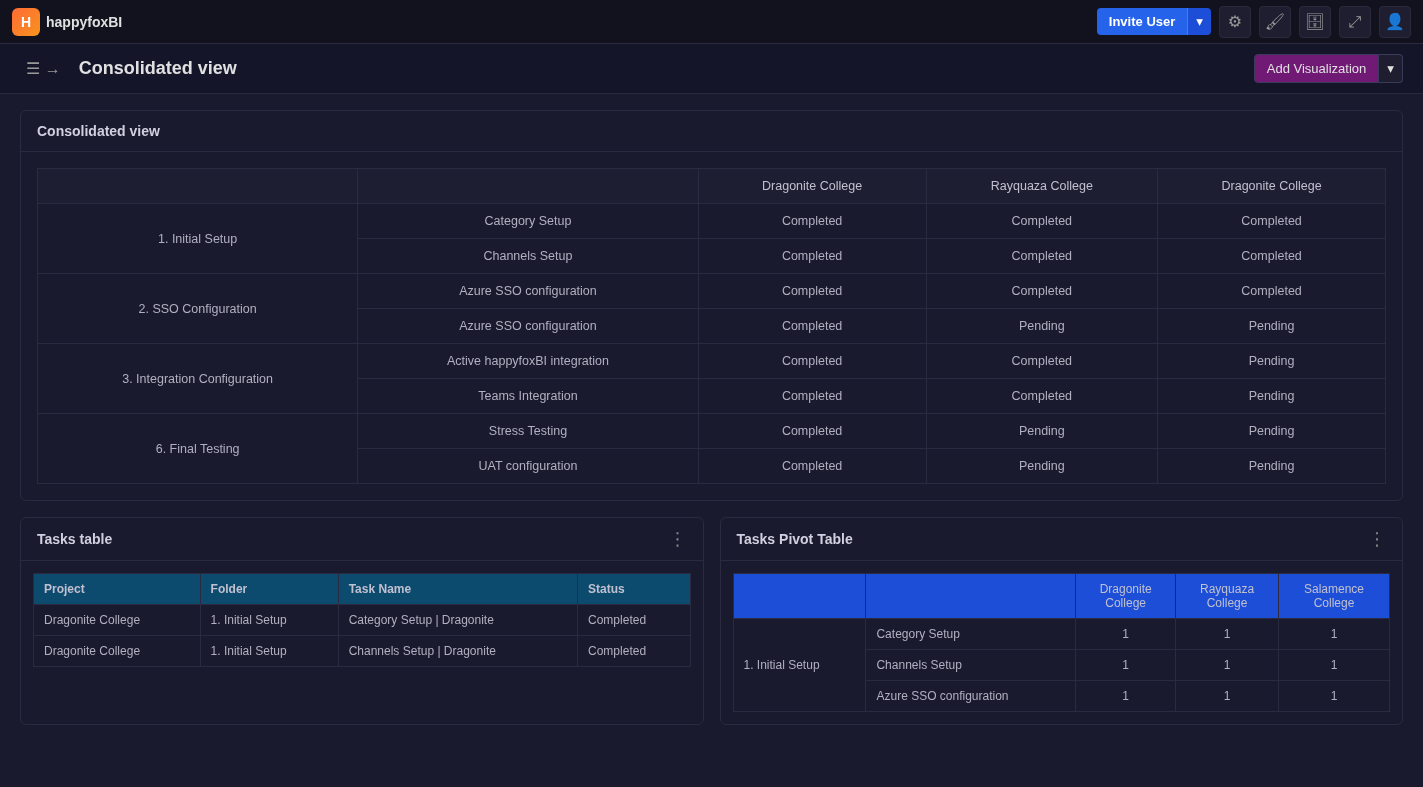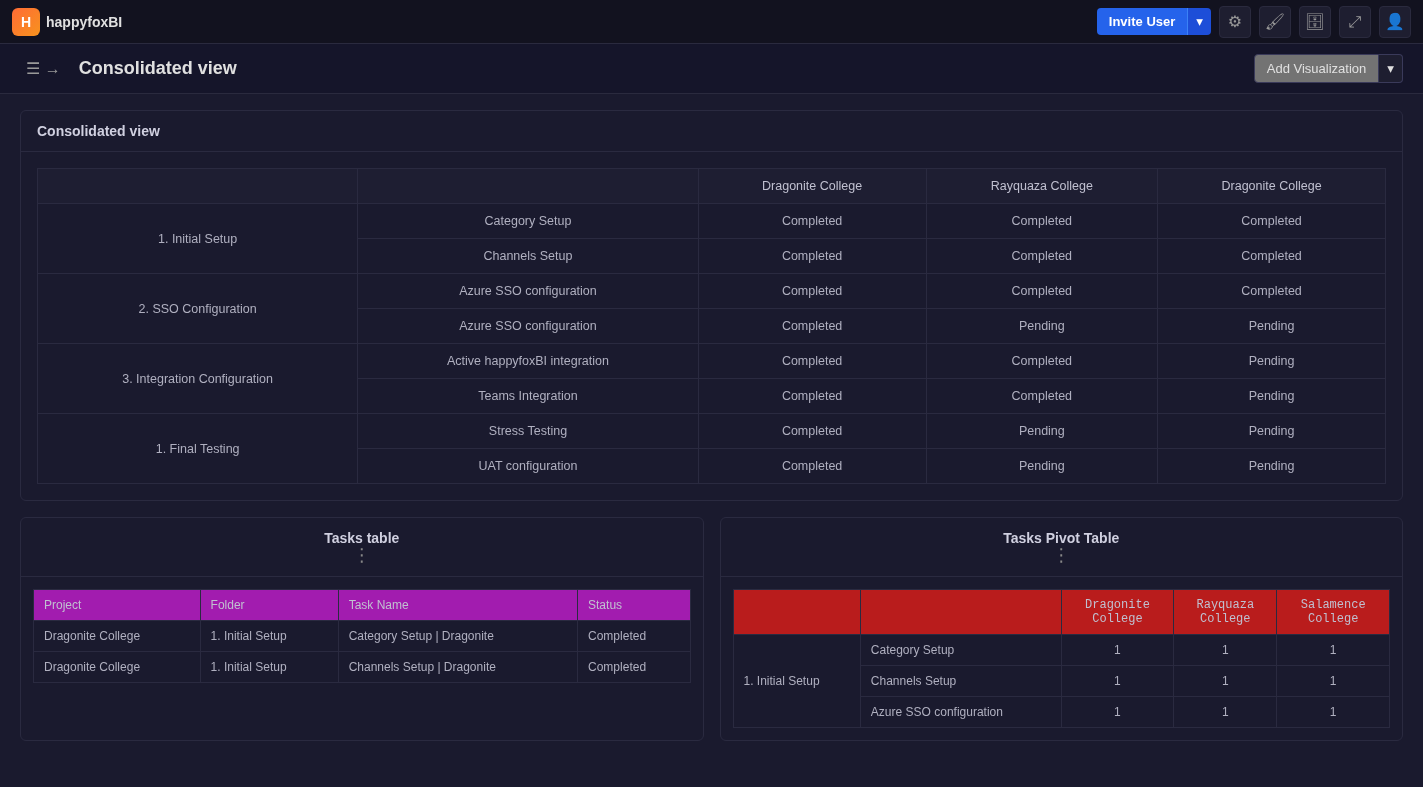--- a/index.html
+++ b/index.html
@@ -76,21 +76,21 @@
       border-bottom: 1px solid #2a2a3e;
     }
     .header-left { display: flex; align-items: center; gap: 12px; }
     .sidebar-toggle {
       background: none; border: none; color: #999;
       cursor: pointer; font-size: 16px; padding: 2px 6px;
     }
     .page-title { color: #e0e0e0; font-size: 18px; font-weight: 600; }
 
     .add-viz-btn {
-      background: #737373;
+      background: #701a75;
       color: #e0e0e0;
       border: 1px solid #3a3a5a;
       padding: 6px 12px;
       border-radius: 4px 0 0 4px;
       cursor: pointer;
       font-size: 13px;
     }
     .add-viz-dropdown {
       background: #1e1e30;
       color: #e0e0e0;
@@ -162,54 +162,52 @@
       border-collapse: collapse;
       font-size: 12px;
     }
     .tasks-table th, .tasks-table td {
       border: 1px solid #2a2a40;
       padding: 8px 10px;
       text-align: left;
       color: #b0b0c0;
     }
     .tasks-table th {
-      background: #a21caf;
+      background: #0c4a6e;
       color: #c0c0d0;
-      font-weight: 400;
+      font-weight: 700;
     }
     .tasks-table td { background: #1a1a2e; }
 
     
     .pivot-table {
       width: 100%;
       border-collapse: collapse;
       font-size: 12px;
     }
     .pivot-table th, .pivot-table td {
       border: 1px solid #2a2a40;
       padding: 8px 10px;
       text-align: center;
       color: #b0b0c0;
     }
     .pivot-table th {
-      background: #b91c1c;
+      background: #1d4ed8;
       color: #c0c0d0;
       font-weight: 500;
-      font-family: Liberation Mono, monospace;
     }
     .pivot-table td { background: #1a1a2e; }
     .pivot-table .row-label { text-align: left; color: #b0b0c0; }
 
     .widget-title-row {
       display: flex;
       align-items: center;
       justify-content: space-between;
       padding: 12px 16px;
       border-bottom: 1px solid #2a2a40;
-      flex-direction: column;
     }
     .widget-title {
       font-size: 14px;
       font-weight: 600;
       color: #d0d0e0;
     }
     .widget-menu-btn {
       background: none;
       border: none;
       color: #888;
@@ -301,21 +299,21 @@
               <td class="status-completed">Completed</td>
               <td class="status-pending">Pending</td>
             </tr>
             <tr>
               <td>Teams Integration</td>
               <td class="status-completed">Completed</td>
               <td class="status-completed">Completed</td>
               <td class="status-pending">Pending</td>
             </tr>
             <tr>
-              <td rowspan="2" class="group-label-cell">1. Final Testing</td>
+              <td rowspan="2" class="group-label-cell">6. Final Testing</td>
               <td>Stress Testing</td>
               <td class="status-completed">Completed</td>
               <td class="status-pending">Pending</td>
               <td class="status-pending">Pending</td>
             </tr>
             <tr>
               <td>UAT configuration</td>
               <td class="status-completed">Completed</td>
               <td class="status-pending">Pending</td>
               <td class="status-pending">Pending</td>

